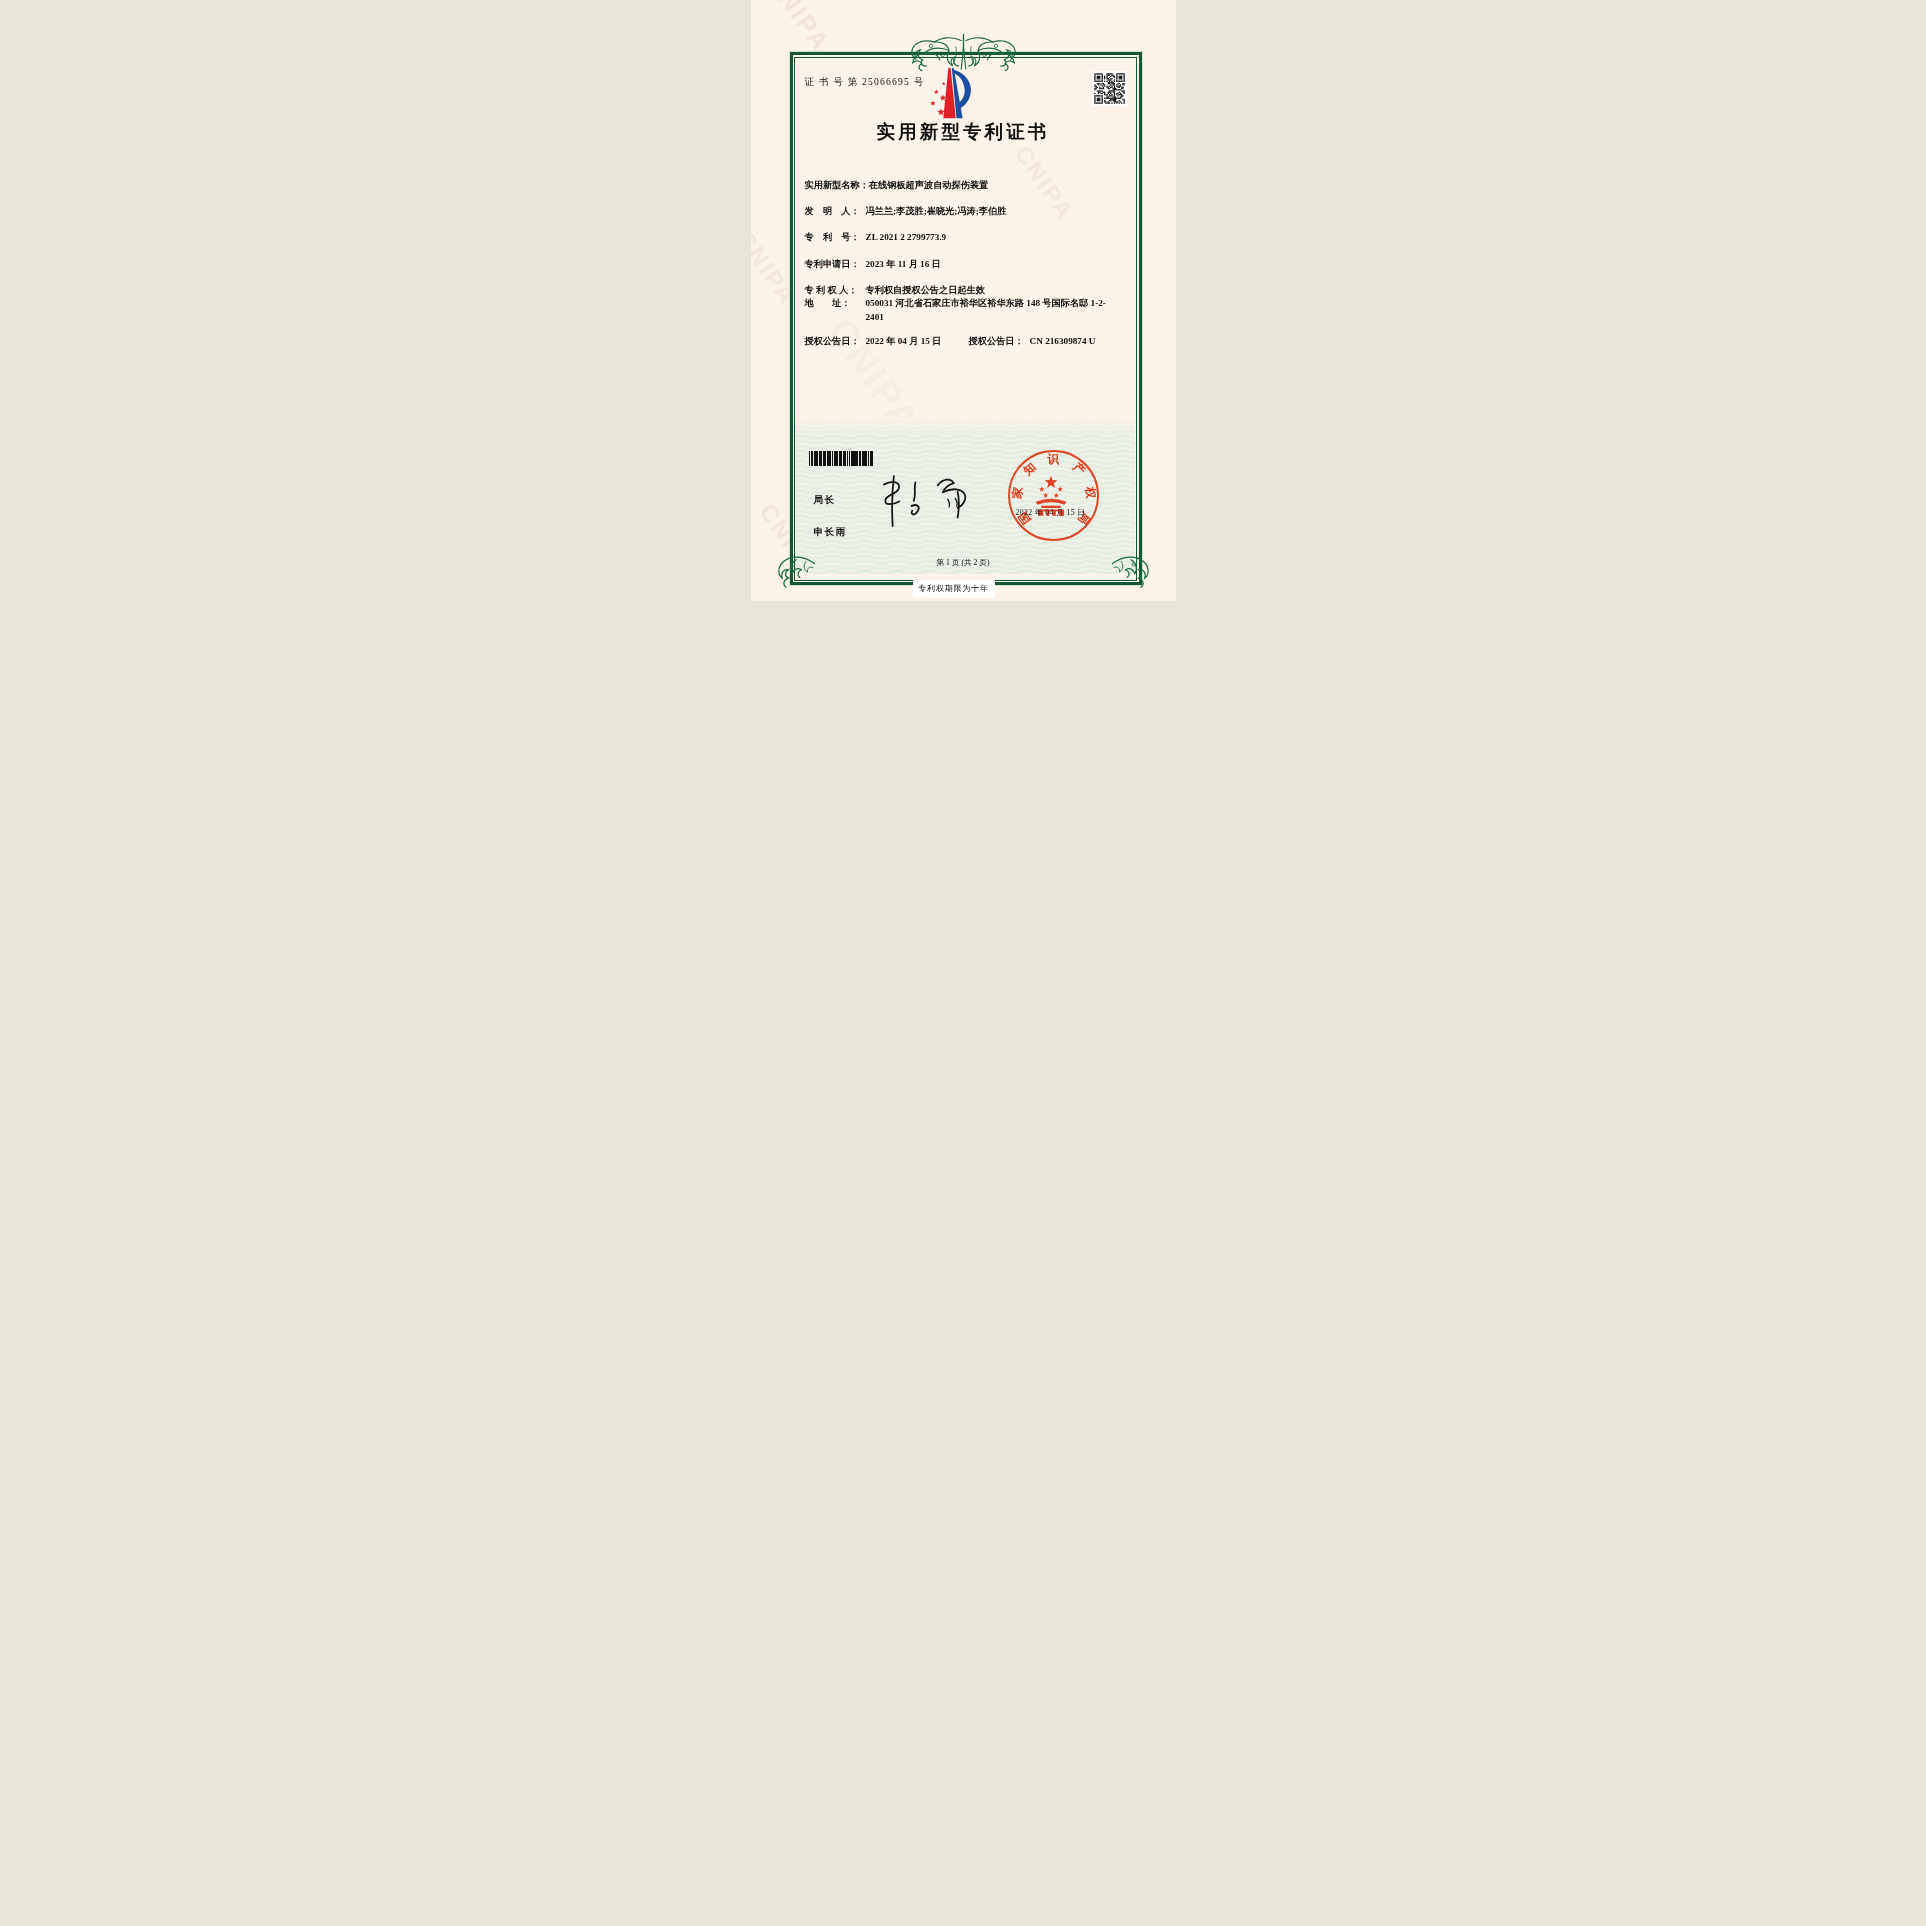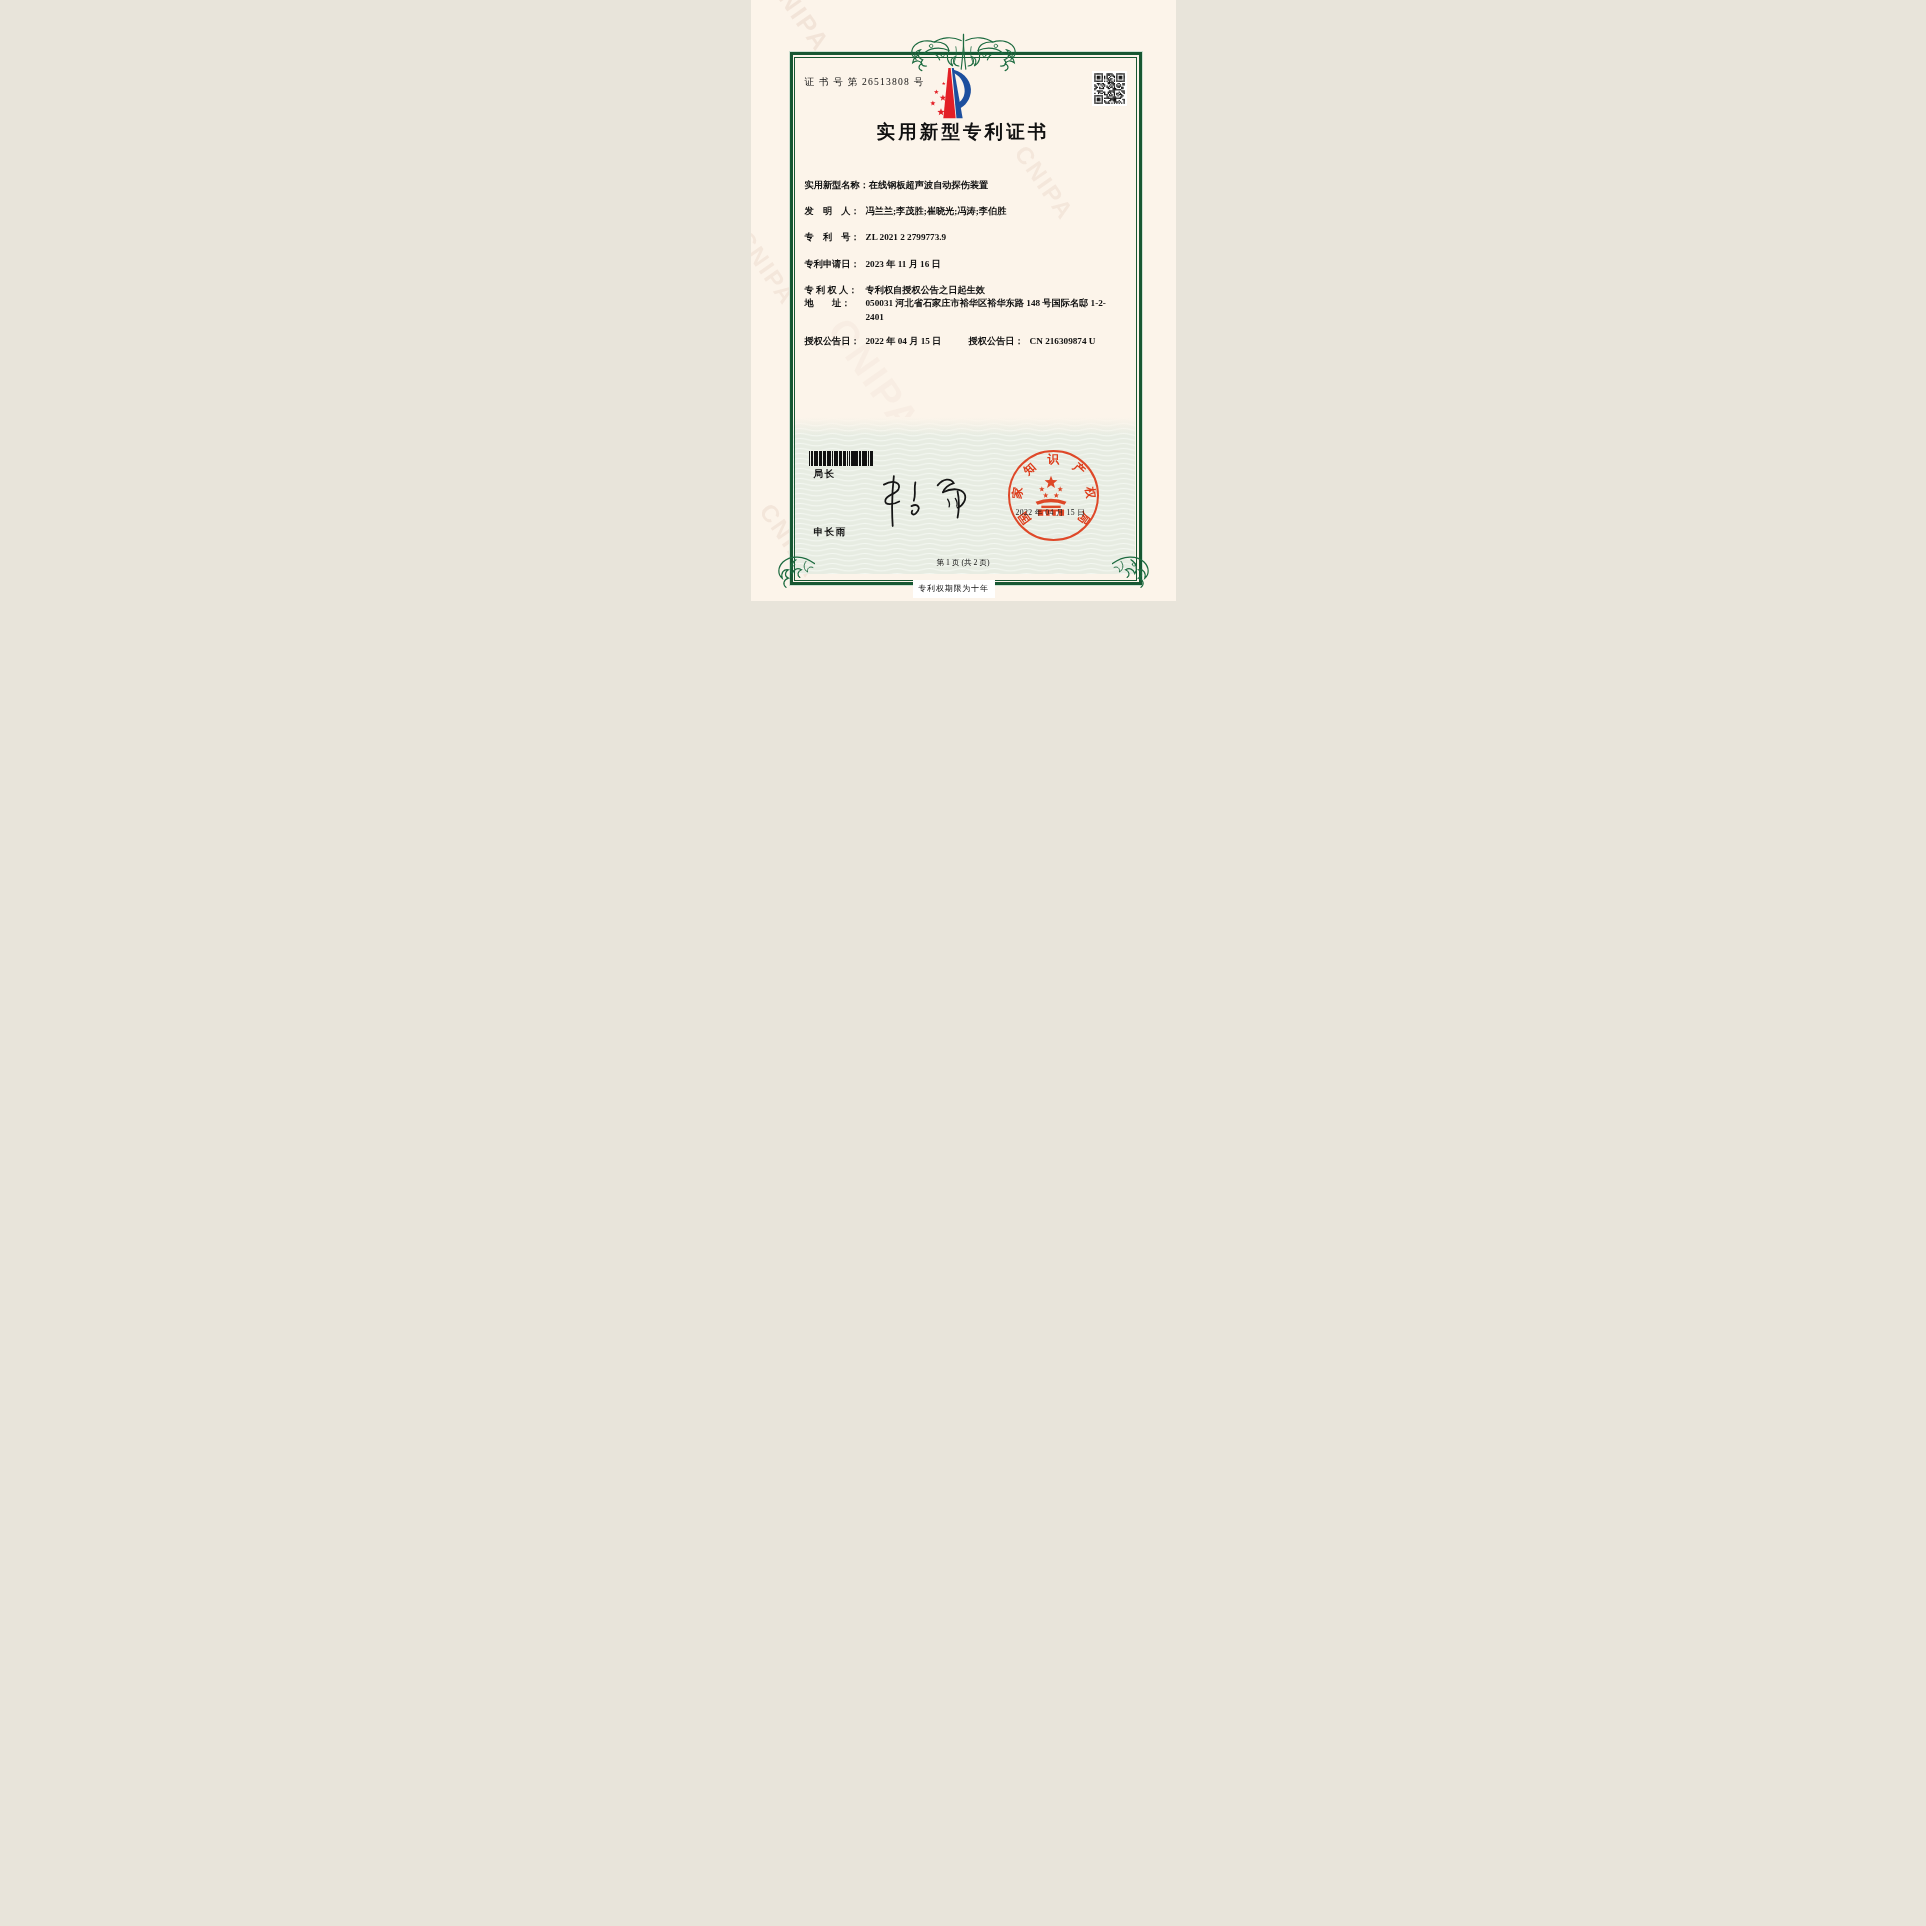--- a/index.html
+++ b/index.html
@@ -61,21 +61,21 @@
   
   .body-text{
     position:absolute;left:54px;top:348px;width:319px;z-index:4;
     font-size:8.9px;line-height:13.7px;text-align:justify;
   }
   .body-text p{margin:0;text-indent:2em;}
   
   .barcode{position:absolute;left:58px;top:451px;width:68px;height:15.4px;z-index:4;display:flex;align-items:stretch;}
   .barcode i{display:block;background:#111;}
   .signer{position:absolute;left:63px;z-index:4;font-family:"Liberation Sans","DejaVu Sans",sans-serif;font-weight:bold;font-size:9.6px;letter-spacing:1.5px;}
-  .signer-title{top:468px;} .signer-name{top:526px;}
+  .signer-title{top:494px;} .signer-name{top:526px;}
   .signature{position:absolute;left:106px;top:469px;z-index:4;}
   .seal{position:absolute;left:257px;top:450px;width:92px;height:92px;z-index:4;}
   .seal-ring{position:absolute;left:0;top:0;width:87px;height:87px;border:2.7px solid #dd3a18;border-radius:50%;opacity:.92;}
   .seal-char{
     position:absolute;left:0;top:0;font-size:11.6px;font-weight:bold;color:#dd3a18;
     font-family:"Liberation Serif","DejaVu Serif",serif;width:11.6px;height:11.6px;text-align:center;line-height:11.6px;
   }
   .seal-date{position:absolute;left:265px;top:508px;width:85px;font-size:7.7px;letter-spacing:0.4px;color:#1a1a1a;z-index:5;}
   .page-info{position:absolute;left:128px;top:558px;width:169px;text-align:center;font-size:7.7px;z-index:4;}
   .footer-box{
@@ -137,21 +137,21 @@
   </svg>
   <svg class="ornament orn-br" width="43" height="37" viewBox="0 0 112 96">
     <g transform="translate(112,0) scale(-1,1)" fill="none" stroke="#1d6b40" stroke-width="3.2" stroke-linecap="round">
       <path d="M108 30 C80 8 44 8 26 26 C12 40 12 58 24 68 C20 54 28 44 40 46 C30 52 30 64 40 68 C28 72 24 84 34 92"></path>
       <path d="M60 20 C46 28 42 44 50 56 C54 44 64 40 74 46 C64 50 62 60 70 66"></path>
       <path d="M86 24 C78 34 80 46 90 52 C88 42 96 36 104 40" stroke-width="2.4"></path>
       <circle cx="52" cy="32" r="4.5" stroke-width="2"></circle>
     </g>
   </svg>
 
-  <div class="cert-no">证 书 号 第 26513808 号</div>
+  <div class="cert-no">证 书 号 第 25066695 号</div>
 
   <svg class="logo" width="49" height="58" viewBox="0 0 126 150">
     <g id="logo-stars" fill="#e31f26">
         <polygon points="48.0,43.0 49.2,46.3 52.8,46.5 50.0,48.6 50.9,52.0 48.0,50.1 45.1,52.0 46.0,48.6 43.2,46.5 46.8,46.3"></polygon>
         <polygon points="29.0,63.5 30.6,67.8 35.2,68.0 31.6,70.8 32.8,75.3 29.0,72.7 25.2,75.3 26.4,70.8 22.8,68.0 27.4,67.8"></polygon>
         <polygon points="46.0,76.0 48.2,81.9 54.6,82.2 49.6,86.2 51.3,92.3 46.0,88.8 40.7,92.3 42.4,86.2 37.4,82.2 43.8,81.9"></polygon>
         <polygon points="20.0,92.0 21.7,96.6 26.7,96.8 22.8,99.9 24.1,104.7 20.0,101.9 15.9,104.7 17.2,99.9 13.3,96.8 18.3,96.6"></polygon>
         <polygon points="41.0,112.0 43.5,118.6 50.5,118.9 45.0,123.3 46.9,130.1 41.0,126.2 35.1,130.1 37.0,123.3 31.5,118.9 38.5,118.6"></polygon>
       </g>
     <polygon points="60,8 66,8 79,138 47,138" fill="#e31f26"></polygon>

